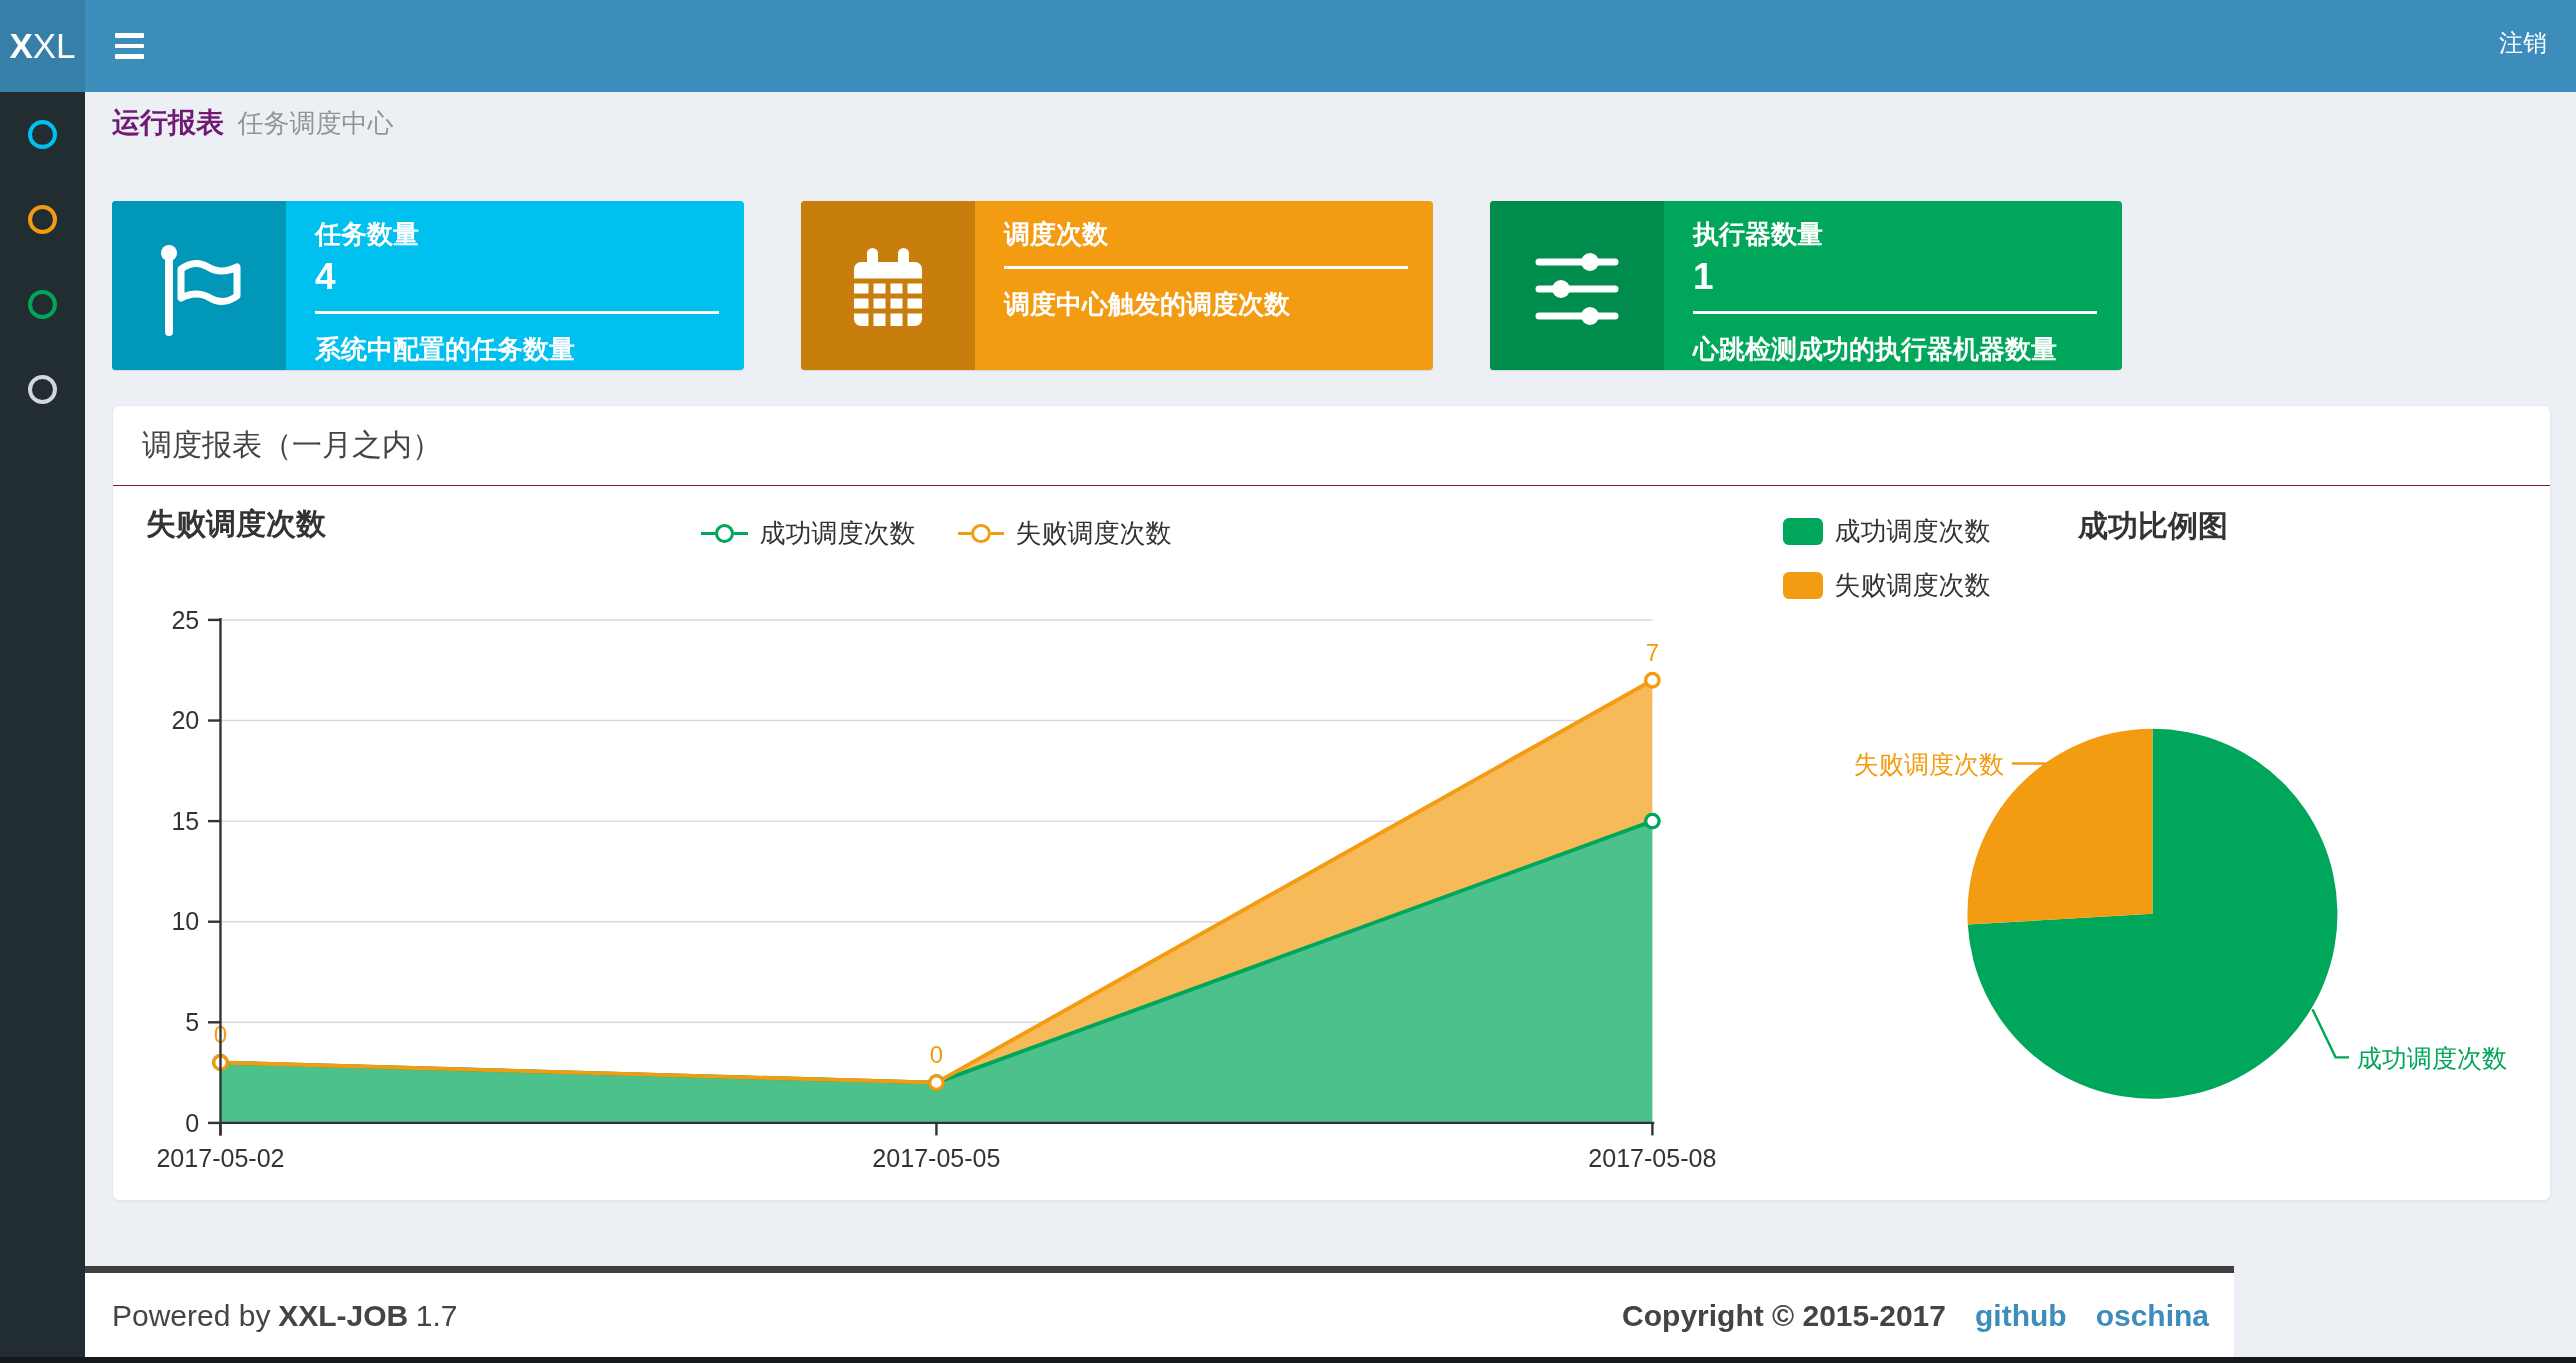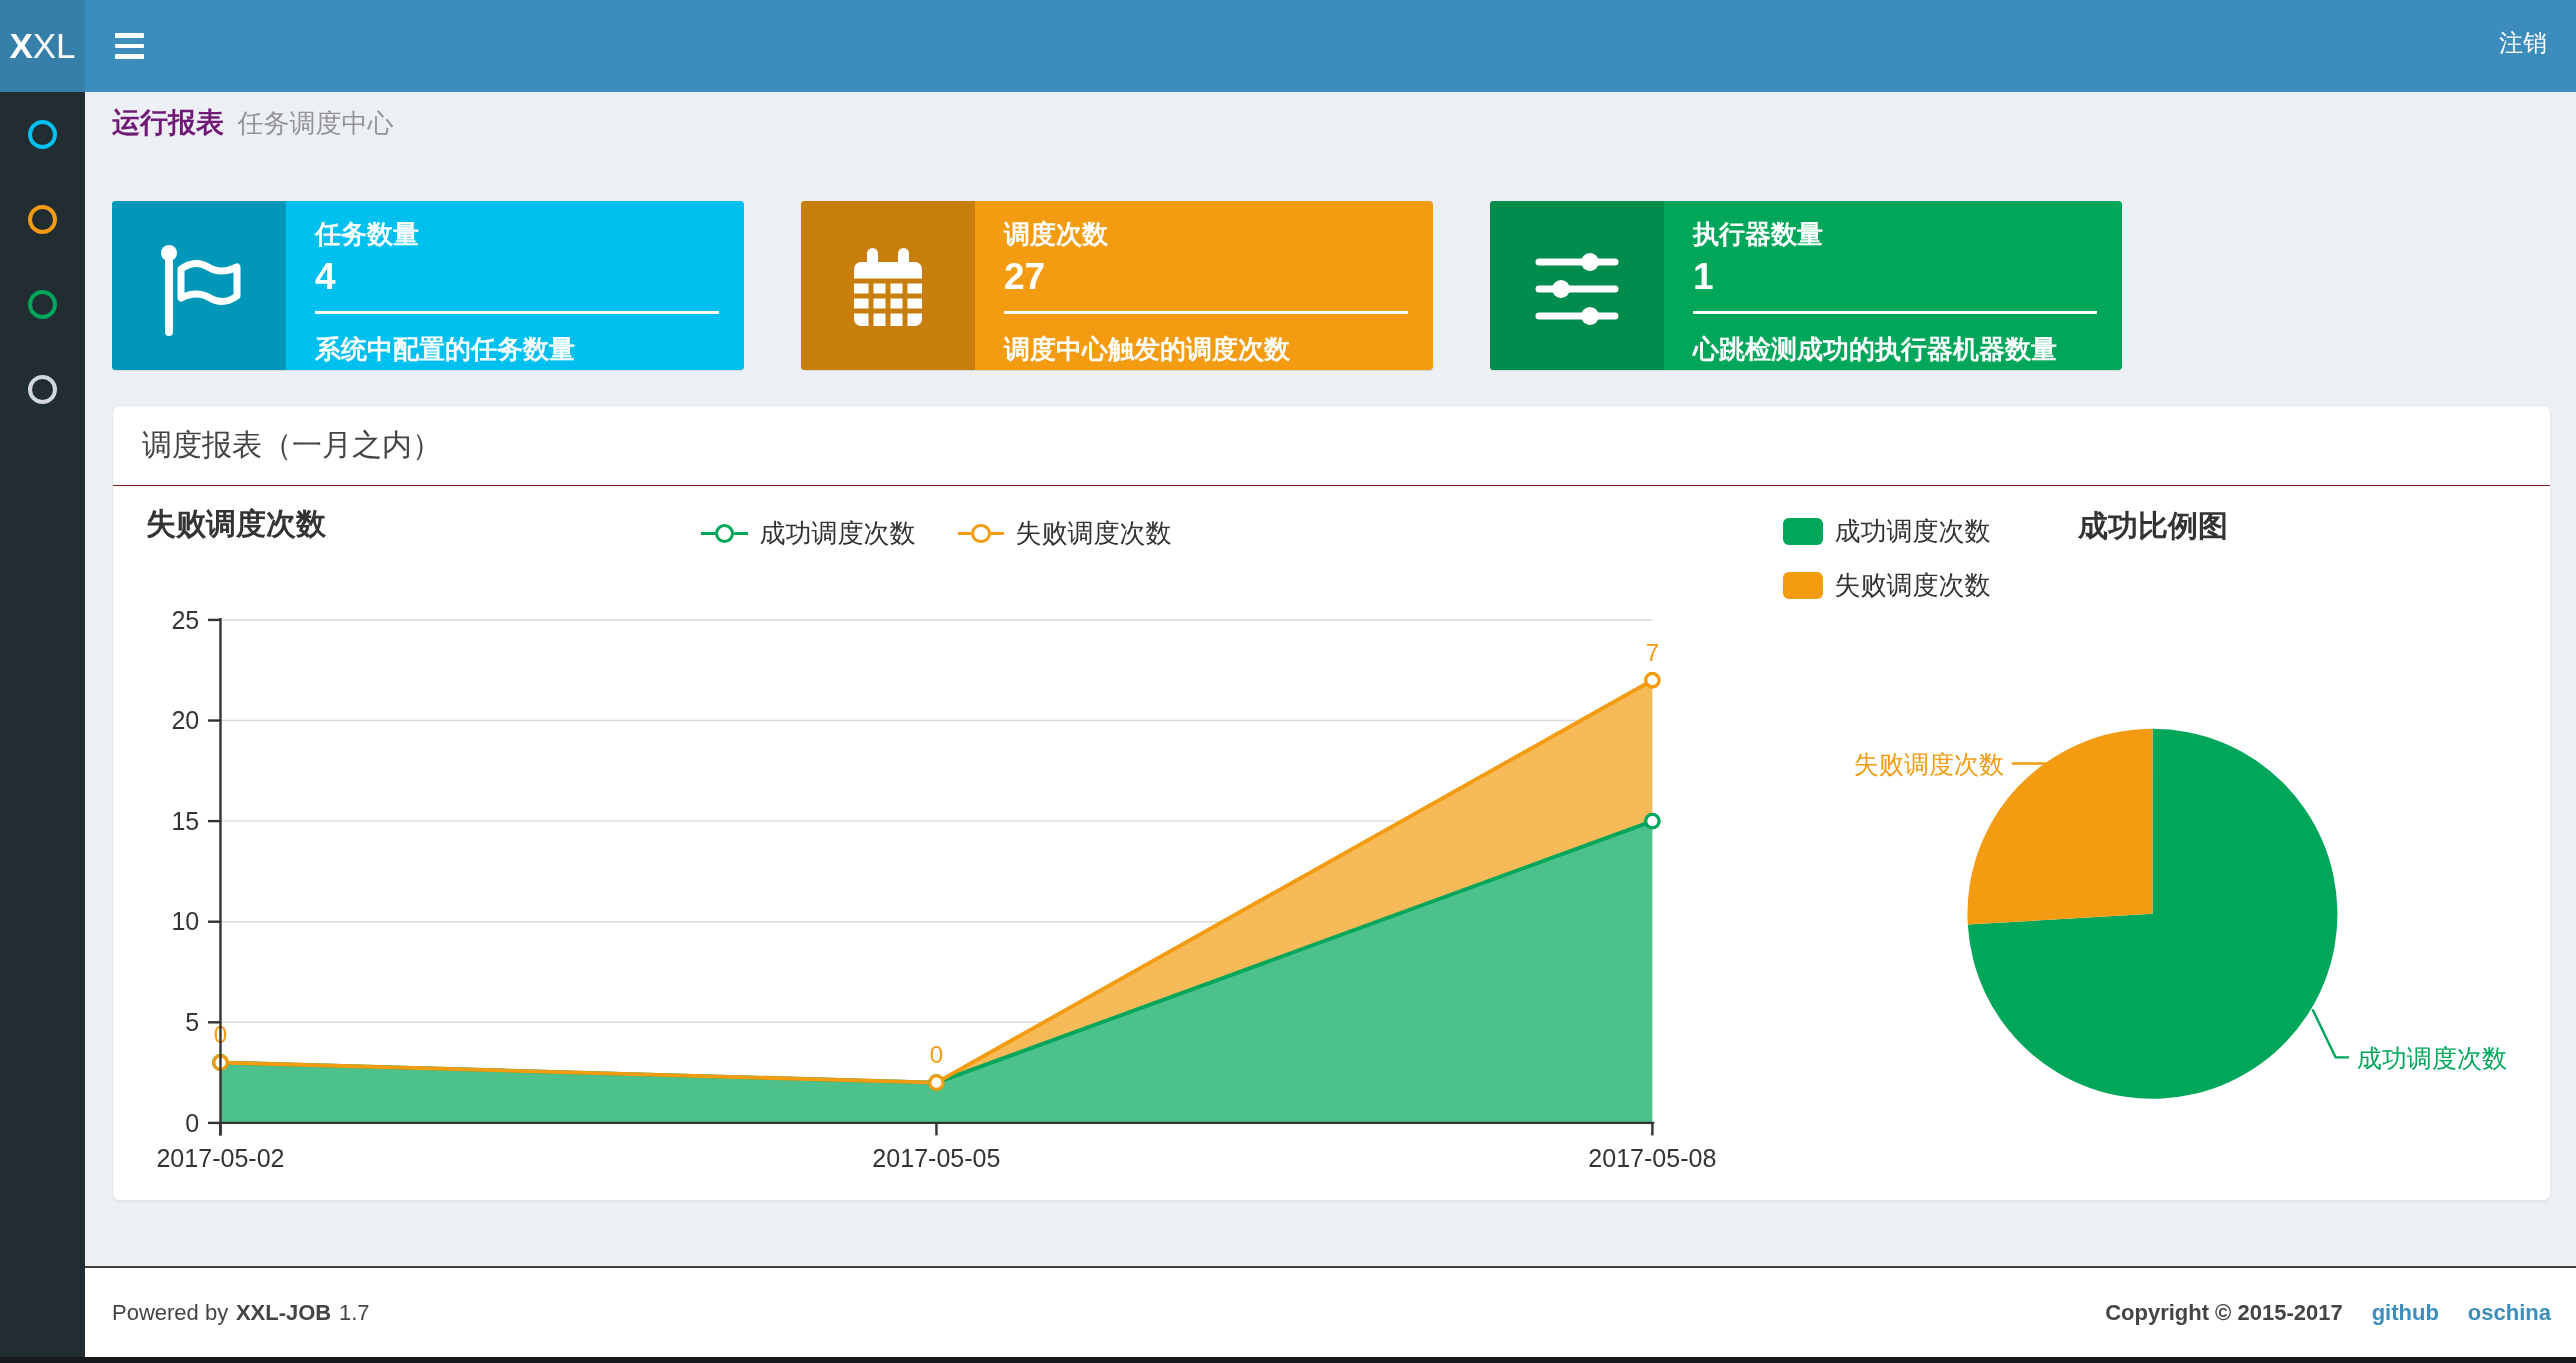--- a/index.html
+++ b/index.html
@@ -44,23 +44,23 @@
   .line-legend{position:absolute;left:107px;top:110px;width:1433px;display:flex;justify-content:center;gap:42px;}
   .legend-item{display:flex;align-items:center;gap:11.6px;font-size:26px;color:#333;cursor:pointer;}
   .lc-icon{display:flex;align-items:center;}
   .lc-icon .seg{display:block;width:13.5px;height:3.9px;background:currentColor;}
   .lc-icon .rng{display:block;width:13.5px;height:13.5px;border:3.9px solid currentColor;border-radius:50%;background:#fff;}
   .pie-legend{position:absolute;left:1670px;top:108px;display:flex;flex-direction:column;gap:19px;}
   .swatch{display:block;width:40px;height:27px;border-radius:5.8px;background:#ccc;}
   svg.charts{position:absolute;left:0;top:0;width:2437px;height:794px;}
   svg text{font-family:"Liberation Sans",sans-serif;}
   
-  .footer{position:absolute;left:85px;top:1266px;width:2491px;height:92px;background:#fff;
-        border-top:2px solid #404040;box-sizing:border-box;display:flex;align-items:center;
-        justify-content:space-between;padding:0 25px 0 27px;font-size:22px;color:#444;}
+  .footer{position:absolute;left:85px;top:1266px;width:2149px;height:92px;background:#fff;
+        border-top:7px solid #404040;box-sizing:border-box;display:flex;align-items:center;
+        justify-content:space-between;padding:0 25px 0 27px;font-size:30px;color:#444;}
   .footer .brand{margin:0 7.7px;}
   .footer-right{display:flex;align-items:center;gap:29px;}
   .footer-right a{color:#3c8dbc;font-weight:700;text-decoration:none;cursor:pointer;}
   .copyright{font-weight:700;}
   .bottom-strip{position:absolute;left:0;top:1357px;width:2576px;height:5.8px;background:#15191d;}
 </style>
 </head>
 <body>
 
 <div class="navbar">
@@ -125,21 +125,20 @@
           <line x1="16" y1="60" x2="84" y2="60"></line>
           <line x1="16" y1="75" x2="84" y2="75"></line>
           <line x1="33" y1="45" x2="33" y2="90"></line>
           <line x1="50" y1="45" x2="50" y2="90"></line>
           <line x1="67" y1="45" x2="67" y2="90"></line>
         </g>
       </svg>
     </div>
     <div class="card-body">
       <span class="card-label">调度次数</span>
-      <span class="card-value">27</span>
       <span class="card-divider"></span>
       <span class="card-desc">调度中心触发的调度次数</span>
     </div>
   </div>
 
   <div class="card" style="background-color: rgb(0, 166, 90);">
     <div class="card-icon" style="background-color: rgb(0, 140, 76);">
       <svg width="100" height="100" viewBox="0 0 100 100" stroke="#fff" fill="#fff">
         <line x1="12" y1="26" x2="88" y2="26" stroke-width="7" stroke-linecap="round"></line>
         <circle cx="63" cy="26" r="9" stroke="none"></circle>

